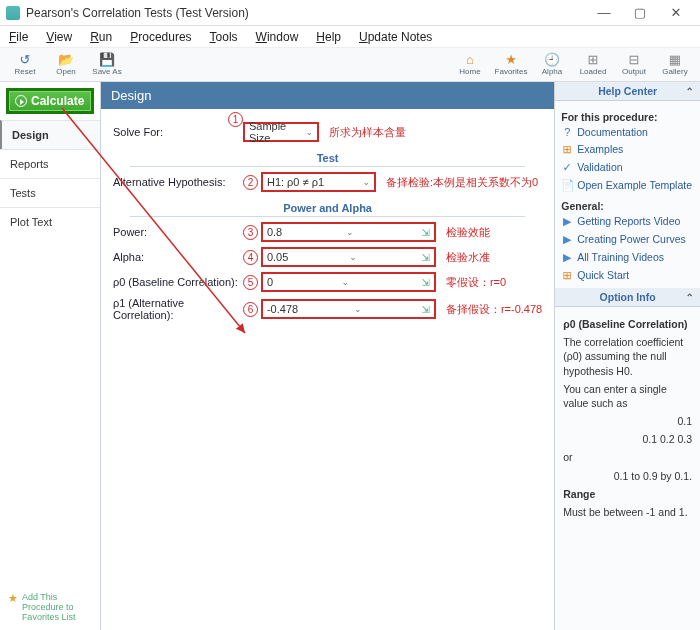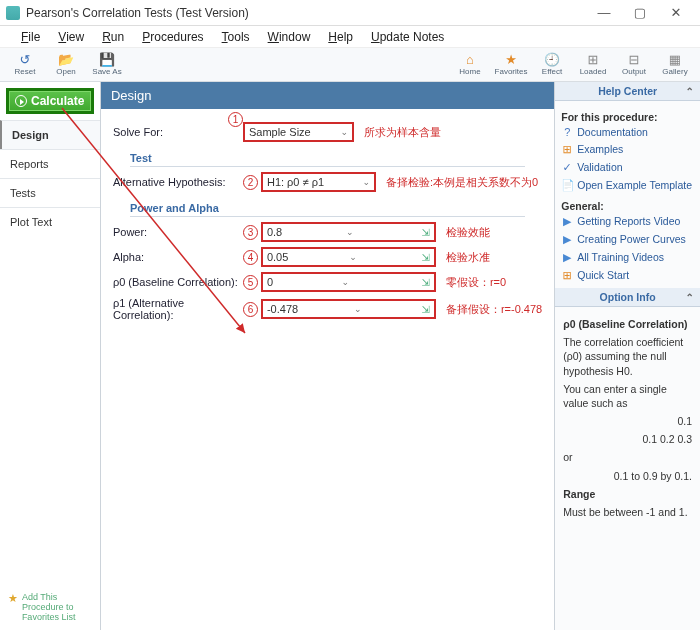--- a/index.html
+++ b/index.html
@@ -3,21 +3,21 @@
 <meta charset="utf-8">
 <style>
 * { box-sizing: border-box; margin: 0; padding: 0; font-family: "Segoe UI", Tahoma, sans-serif; }
 body { background: #fff; width: 700px; height: 630px; overflow: hidden; font-size: 11px; color: #333; position: relative; }
 
 .titlebar { height: 26px; display: flex; align-items: center; padding: 0 6px; border-bottom: 1px solid #ddd; }
 .titlebar .app-icon { width: 14px; height: 14px; background: linear-gradient(#5bb,#4aa); margin-right: 6px; border-radius: 2px; }
 .titlebar .title { flex: 1; font-size: 12px; color: #333; }
 .titlebar .winbtn { width: 36px; height: 26px; display: flex; align-items: center; justify-content: center; font-size: 13px; color: #555; }
 
-.menubar { height: 22px; display: flex; align-items: center; padding: 0 12px; gap: 0; border-bottom: 1px solid #eee; }
+.menubar { height: 22px; display: flex; align-items: center; padding: 0 0; gap: 0; border-bottom: 1px solid #eee; }
 .menubar .menuitem { padding: 2px 9px; font-size: 12px; color: #222; }
 .menubar .menuitem u { text-decoration: underline; }
 
 .toolbar-row { height: 34px; display: flex; align-items: center; padding: 0 6px; background: #f7f9fb; border-bottom: 1px solid #d8dde2; }
 .toolbar-left, .toolbar-right { display: flex; gap: 3px; }
 .toolbar-right { margin-left: auto; }
 .tbtn { display: flex; flex-direction: column; align-items: center; justify-content: center; width: 38px; height: 32px; font-size: 8px; color: #567; }
 .tbtn .ticon { font-size: 13px; line-height: 14px; color: #e28b2a; }
 .tbtn .ticon.blue { color: #3b6fb5; }
 .tbtn .ticon.gray { color: #888; }
@@ -33,25 +33,25 @@
 .fav-note { margin-top: auto; padding: 8px; font-size: 9px; color: #5a7; display: flex; gap: 4px; }
 .fav-note .star { color: #e0a830; font-size: 11px; }
 
 .midcol { flex: 1; display: flex; flex-direction: column; }
 .design-head { background: #4b7aa6; color: #fff; padding: 6px 10px; font-size: 13px; }
 .design-body { padding: 8px 12px; overflow: auto; position: relative; }
 .form-row { display: flex; align-items: center; margin: 5px 0; position: relative; }
 .form-label { width: 130px; color: #223; font-size: 11px; }
 .combo { height: 20px; border: 1px solid #b0b7c0; background: #fff; font-size: 11px; padding: 0 4px; display: flex; align-items: center; justify-content: space-between; }
 .combo .chev { color: #777; font-size: 9px; }
-.combo.small { width: 111px; }
+.combo.small { width: 76px; }
 .combo.mid { width: 115px; }
 .combo.boxed { border: 2px solid #cf2a2a; width: 175px; position: relative; }
 .combo .expand { color: #4a7; font-size: 10px; margin-left: 4px; }
-.section-title { color: #3a6aa4; font-weight: bold; font-size: 11px; margin: 10px 17px 2px; border-bottom: 1px solid #d2dae3; padding-bottom: 2px; }
+.section-title { color: #3a6aa4; font-weight: bold; font-size: 11px; margin: 10px 17px 2px; border-bottom: 1px solid #d2dae3; padding-bottom: 2px; text-align: center; }
 .annot { color: #cf2a2a; font-size: 11px; margin-left: 10px; white-space: nowrap; }
 .badge { display: inline-flex; align-items: center; justify-content: center; width: 15px; height: 15px; border: 1.5px solid #cf2a2a; color: #cf2a2a; border-radius: 50%; font-size: 10px; margin-right: 3px; }
 
 .rightcol { width: 156px; border-left: 1px solid #ccd3da; background: #fafbfc; display: flex; flex-direction: column; font-size: 10.5px; }
 .panel-head { background: #e7eef6; border-bottom: 1px solid #c7d2de; padding: 3px 6px; color: #3a6aa4; font-weight: bold; display: flex; align-items: center; justify-content: center; position: relative; }
 .panel-head .toggle { position: absolute; right: 6px; color: #666; font-size: 10px; }
 .help-body { padding: 4px 6px; }
 .help-line { display: flex; align-items: center; gap: 4px; padding: 2.5px 0; color: #2a5a9a; }
 .help-icon { width: 12px; text-align: center; font-size: 11px; }
 .help-icon.blue { color: #4577c0; }
@@ -107,21 +107,21 @@
       <div class="tbtn">
         <span class="ticon ">⌂</span>
         <span>Home</span>
       </div>
       <div class="tbtn">
         <span class="ticon ">★</span>
         <span>Favorites</span>
       </div>
       <div class="tbtn">
         <span class="ticon gray">🕘</span>
-        <span>Effect</span>
+        <span>Alpha</span>
       </div>
       <div class="tbtn">
         <span class="ticon gray">⊞</span>
         <span>Loaded</span>
       </div>
       <div class="tbtn">
         <span class="ticon gray">⊟</span>
         <span>Output</span>
       </div>
       <div class="tbtn">

